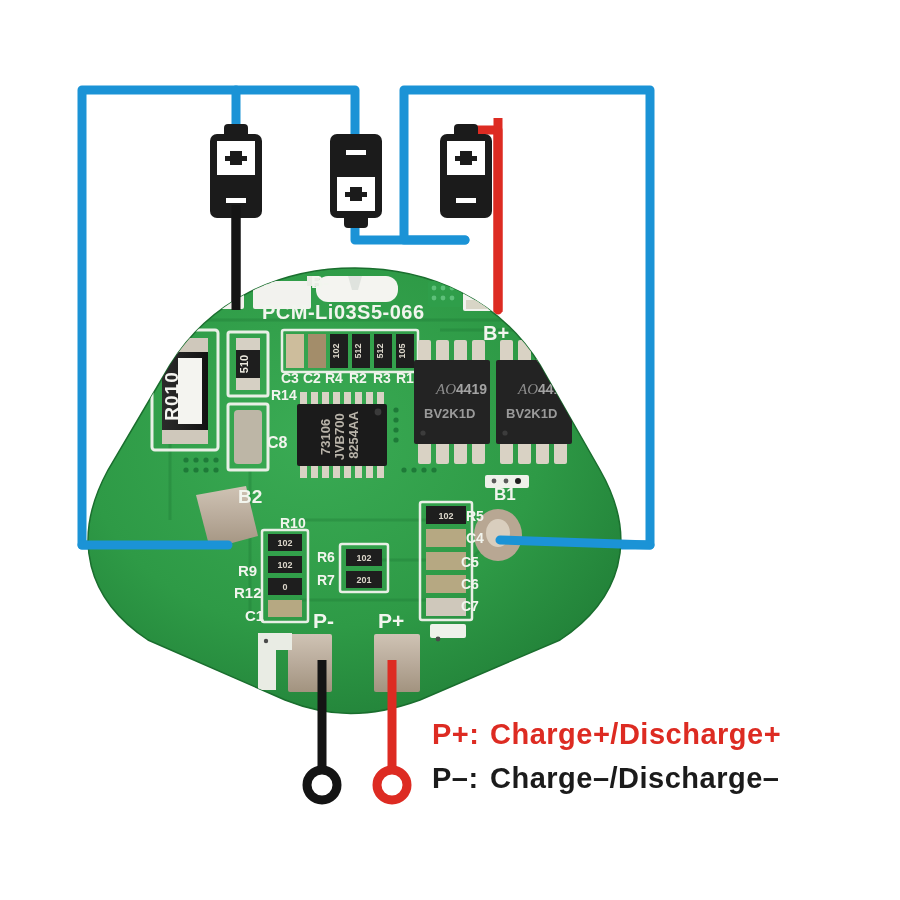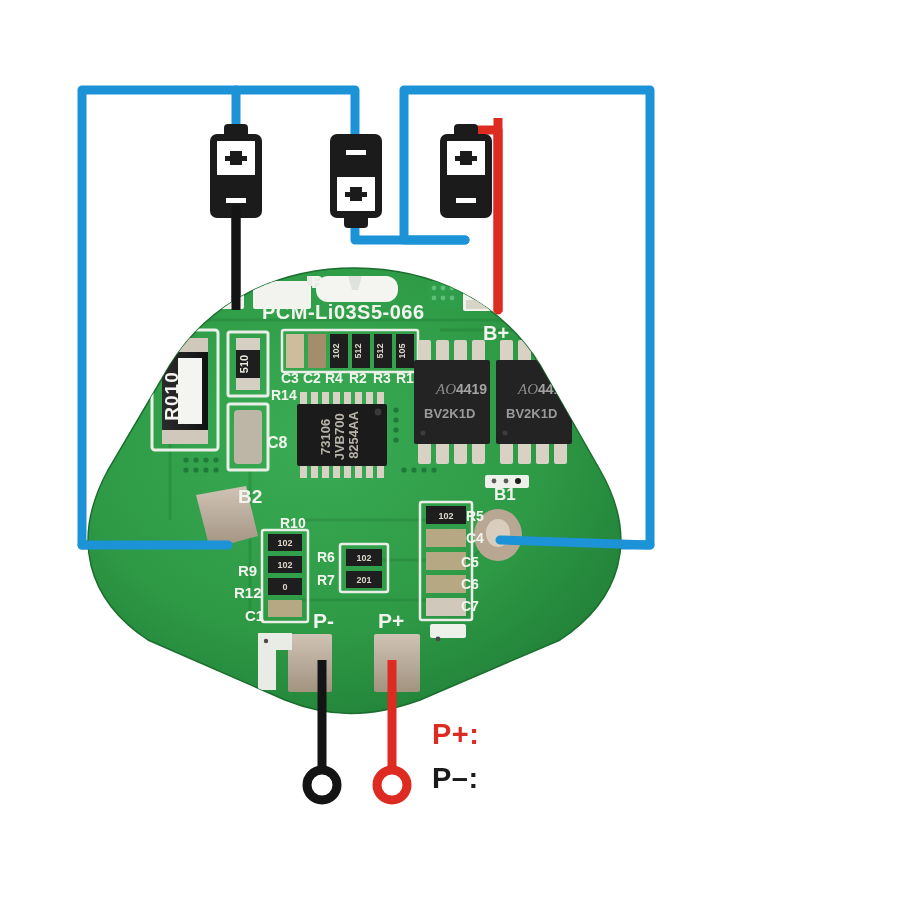--- a/index.html
+++ b/index.html
@@ -442,19 +442,21 @@
 
     <g>
       <path d="M 392,660 L 392,770" fill="none" stroke="#dd2b22" stroke-width="9" stroke-linecap="butt"></path>
       <circle cx="392" cy="785" r="15" fill="none" stroke="#dd2b22" stroke-width="9"></circle>
     </g>
   </svg>
 
   <div class="legend">
     <div class="legend-row pos">
       <span class="legend-key">P+:</span>
+      <span class="legend-val">Charge+/Discharge+</span>
     </div>
     <div class="legend-row neg">
       <span class="legend-key">P–:</span>
+      <span class="legend-val">Charge–/Discharge–</span>
     </div>
   </div>
 
 </div>
 
 </body></html>

